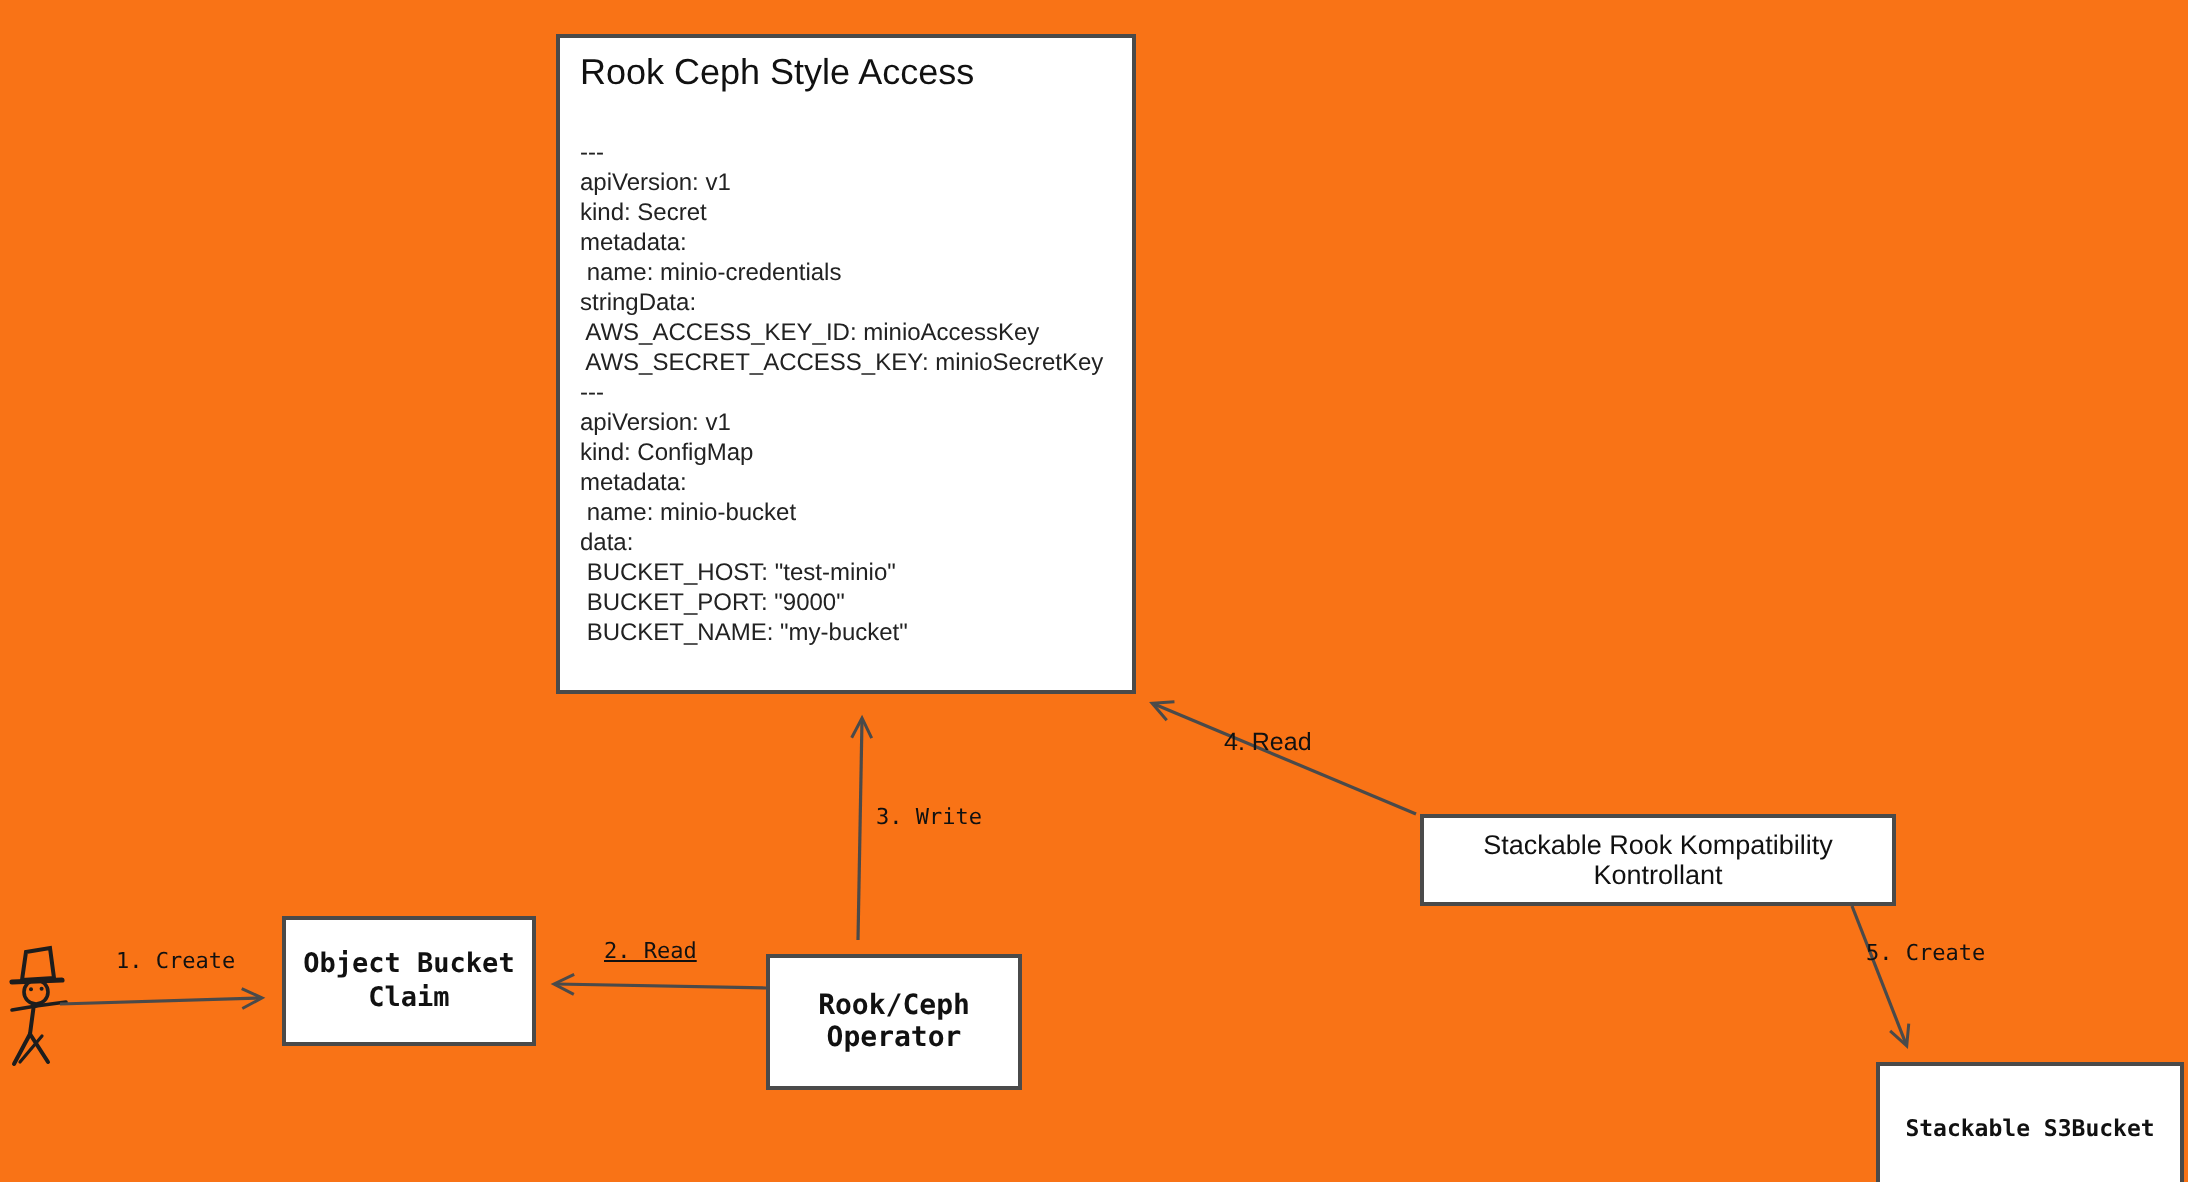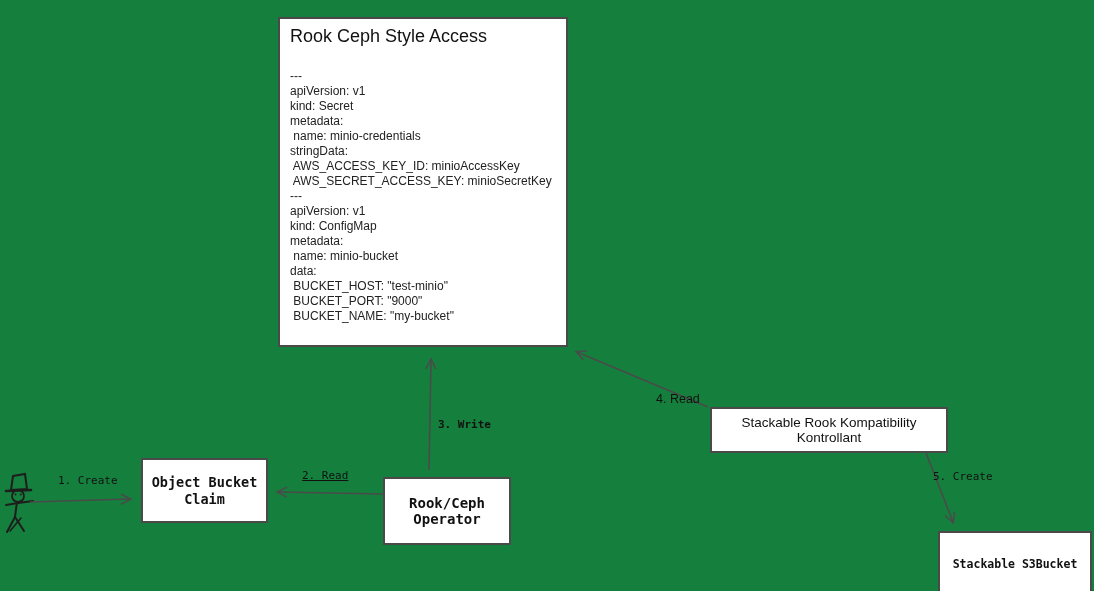--- a/index.html
+++ b/index.html
@@ -1,19 +1,19 @@
 <!DOCTYPE html>
 <html><head>
 <meta charset="utf-8">
 <style>
   html,body{margin:0;padding:0;background:#ffffff;}
   .stage{
     position:relative;
     width:1094px;height:591px;
-    background:#15803d;
+    background:#f97316;
     font-family:"Liberation Sans",sans-serif;
     color:#111;
     overflow:hidden;
   }
   .overlay{position:absolute;left:0;top:0;width:1094px;height:591px;}
   .box{
     position:absolute;
     border:2px solid #4a4a4a;
     background:#ffffff;
     box-sizing:border-box;
@@ -39,22 +39,22 @@
   .node-kontrollant{left:710px;top:407px;width:238px;height:46px;font-size:13.5px;font-weight:400;font-family:"Liberation Sans",sans-serif;}
   .node-s3{left:938px;top:531px;width:154px;height:66px;font-size:11.5px;font-weight:600;}
   .edge-label{
     position:absolute;
     font-family:"DejaVu Sans Mono","Liberation Mono",monospace;
     font-size:11px;color:#111;white-space:nowrap;
   }
   .edge-label.sans{font-family:"Liberation Sans",sans-serif;font-size:12.5px;}
   .lbl-1{left:58px;top:474px;}
   .lbl-2{left:302px;top:469px;text-decoration:underline;}
-  .lbl-3{left:438px;top:418px;font-weight:bold;}
-  .lbl-4{left:656px;top:364px;margin-top:28px;}
+  .lbl-3{left:438px;top:402px;}
+  .lbl-4{left:612px;top:364px;}
   .lbl-5{left:933px;top:470px;}
 </style>
 </head>
 <body>
 
 <div class="stage">
 
   <svg class="overlay" viewBox="0 0 1094 591">
     <defs>
       <marker id="vhead" markerWidth="18" markerHeight="18" refX="10" refY="6" orient="auto" markerUnits="userSpaceOnUse">

